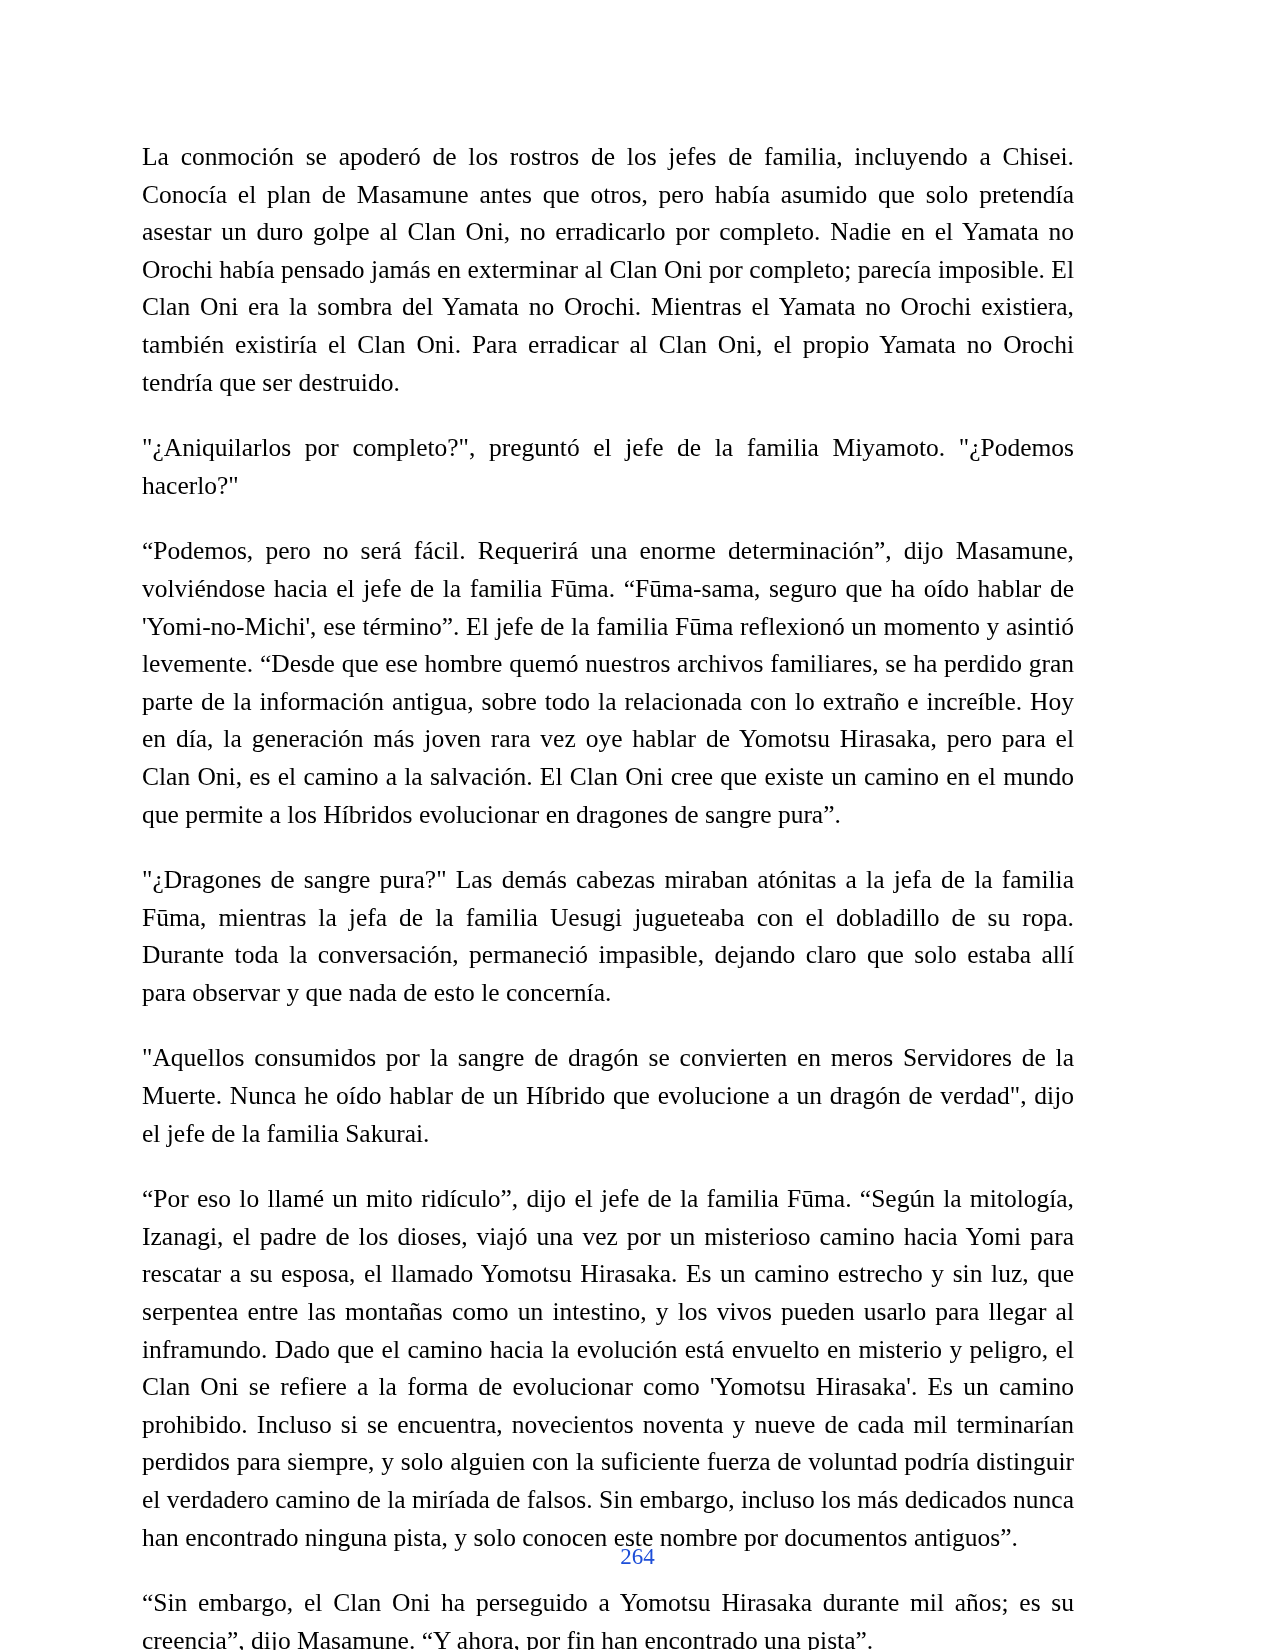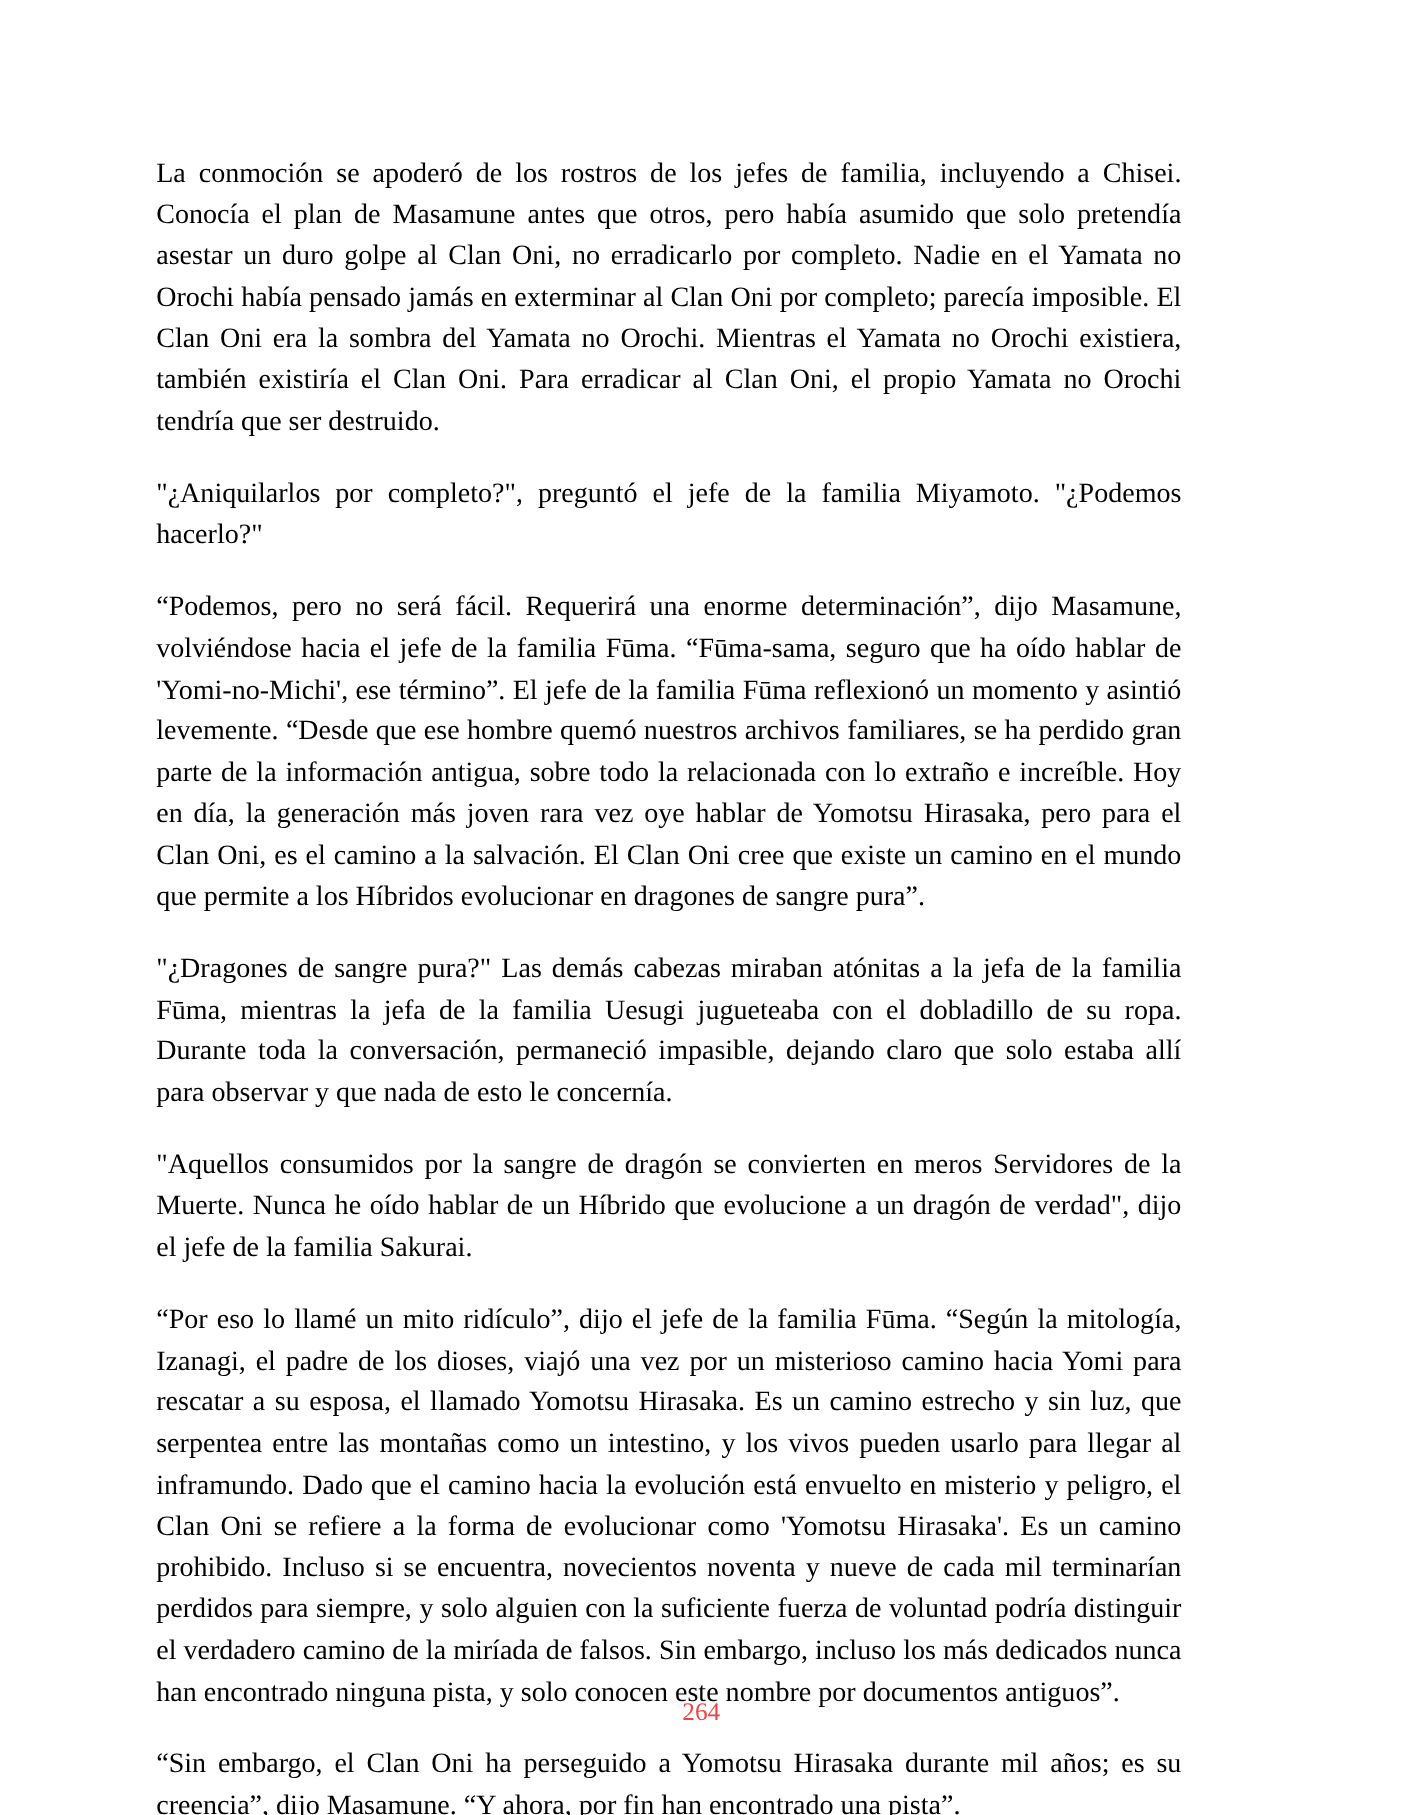--- a/index.html
+++ b/index.html
@@ -46,21 +46,21 @@
   }
   .page-number {
     position: absolute;
     left: 0;
     top: 1543px;
     width: 1275px;
     text-align: center;
     font-size: 23px;
     line-height: 28px;
     font-family: "Liberation Serif", "DejaVu Serif", serif;
-    color: #ef4444;
+    color: #1d4ed8;
   }
 </style>
 </head>
 <body>
 
 <div class="page">
 
   <div class="text-column">
     <p class="para">La conmoción se apoderó de los rostros de los jefes de familia, incluyendo a Chisei. Conocía el plan de Masamune antes que otros, pero había asumido que solo pretendía asestar un duro golpe al Clan Oni, no erradicarlo por completo. Nadie en el Yamata no Orochi había pensado jamás en exterminar al Clan Oni por completo; parecía imposible. El Clan Oni era la sombra del Yamata no Orochi. Mientras el Yamata no Orochi existiera, también existiría el Clan Oni. Para erradicar al Clan Oni, el propio Yamata no Orochi tendría que ser destruido.</p>
     <p class="para">"¿Aniquilarlos por completo?", preguntó el jefe de la familia Miyamoto. "¿Podemos hacerlo?"</p>

